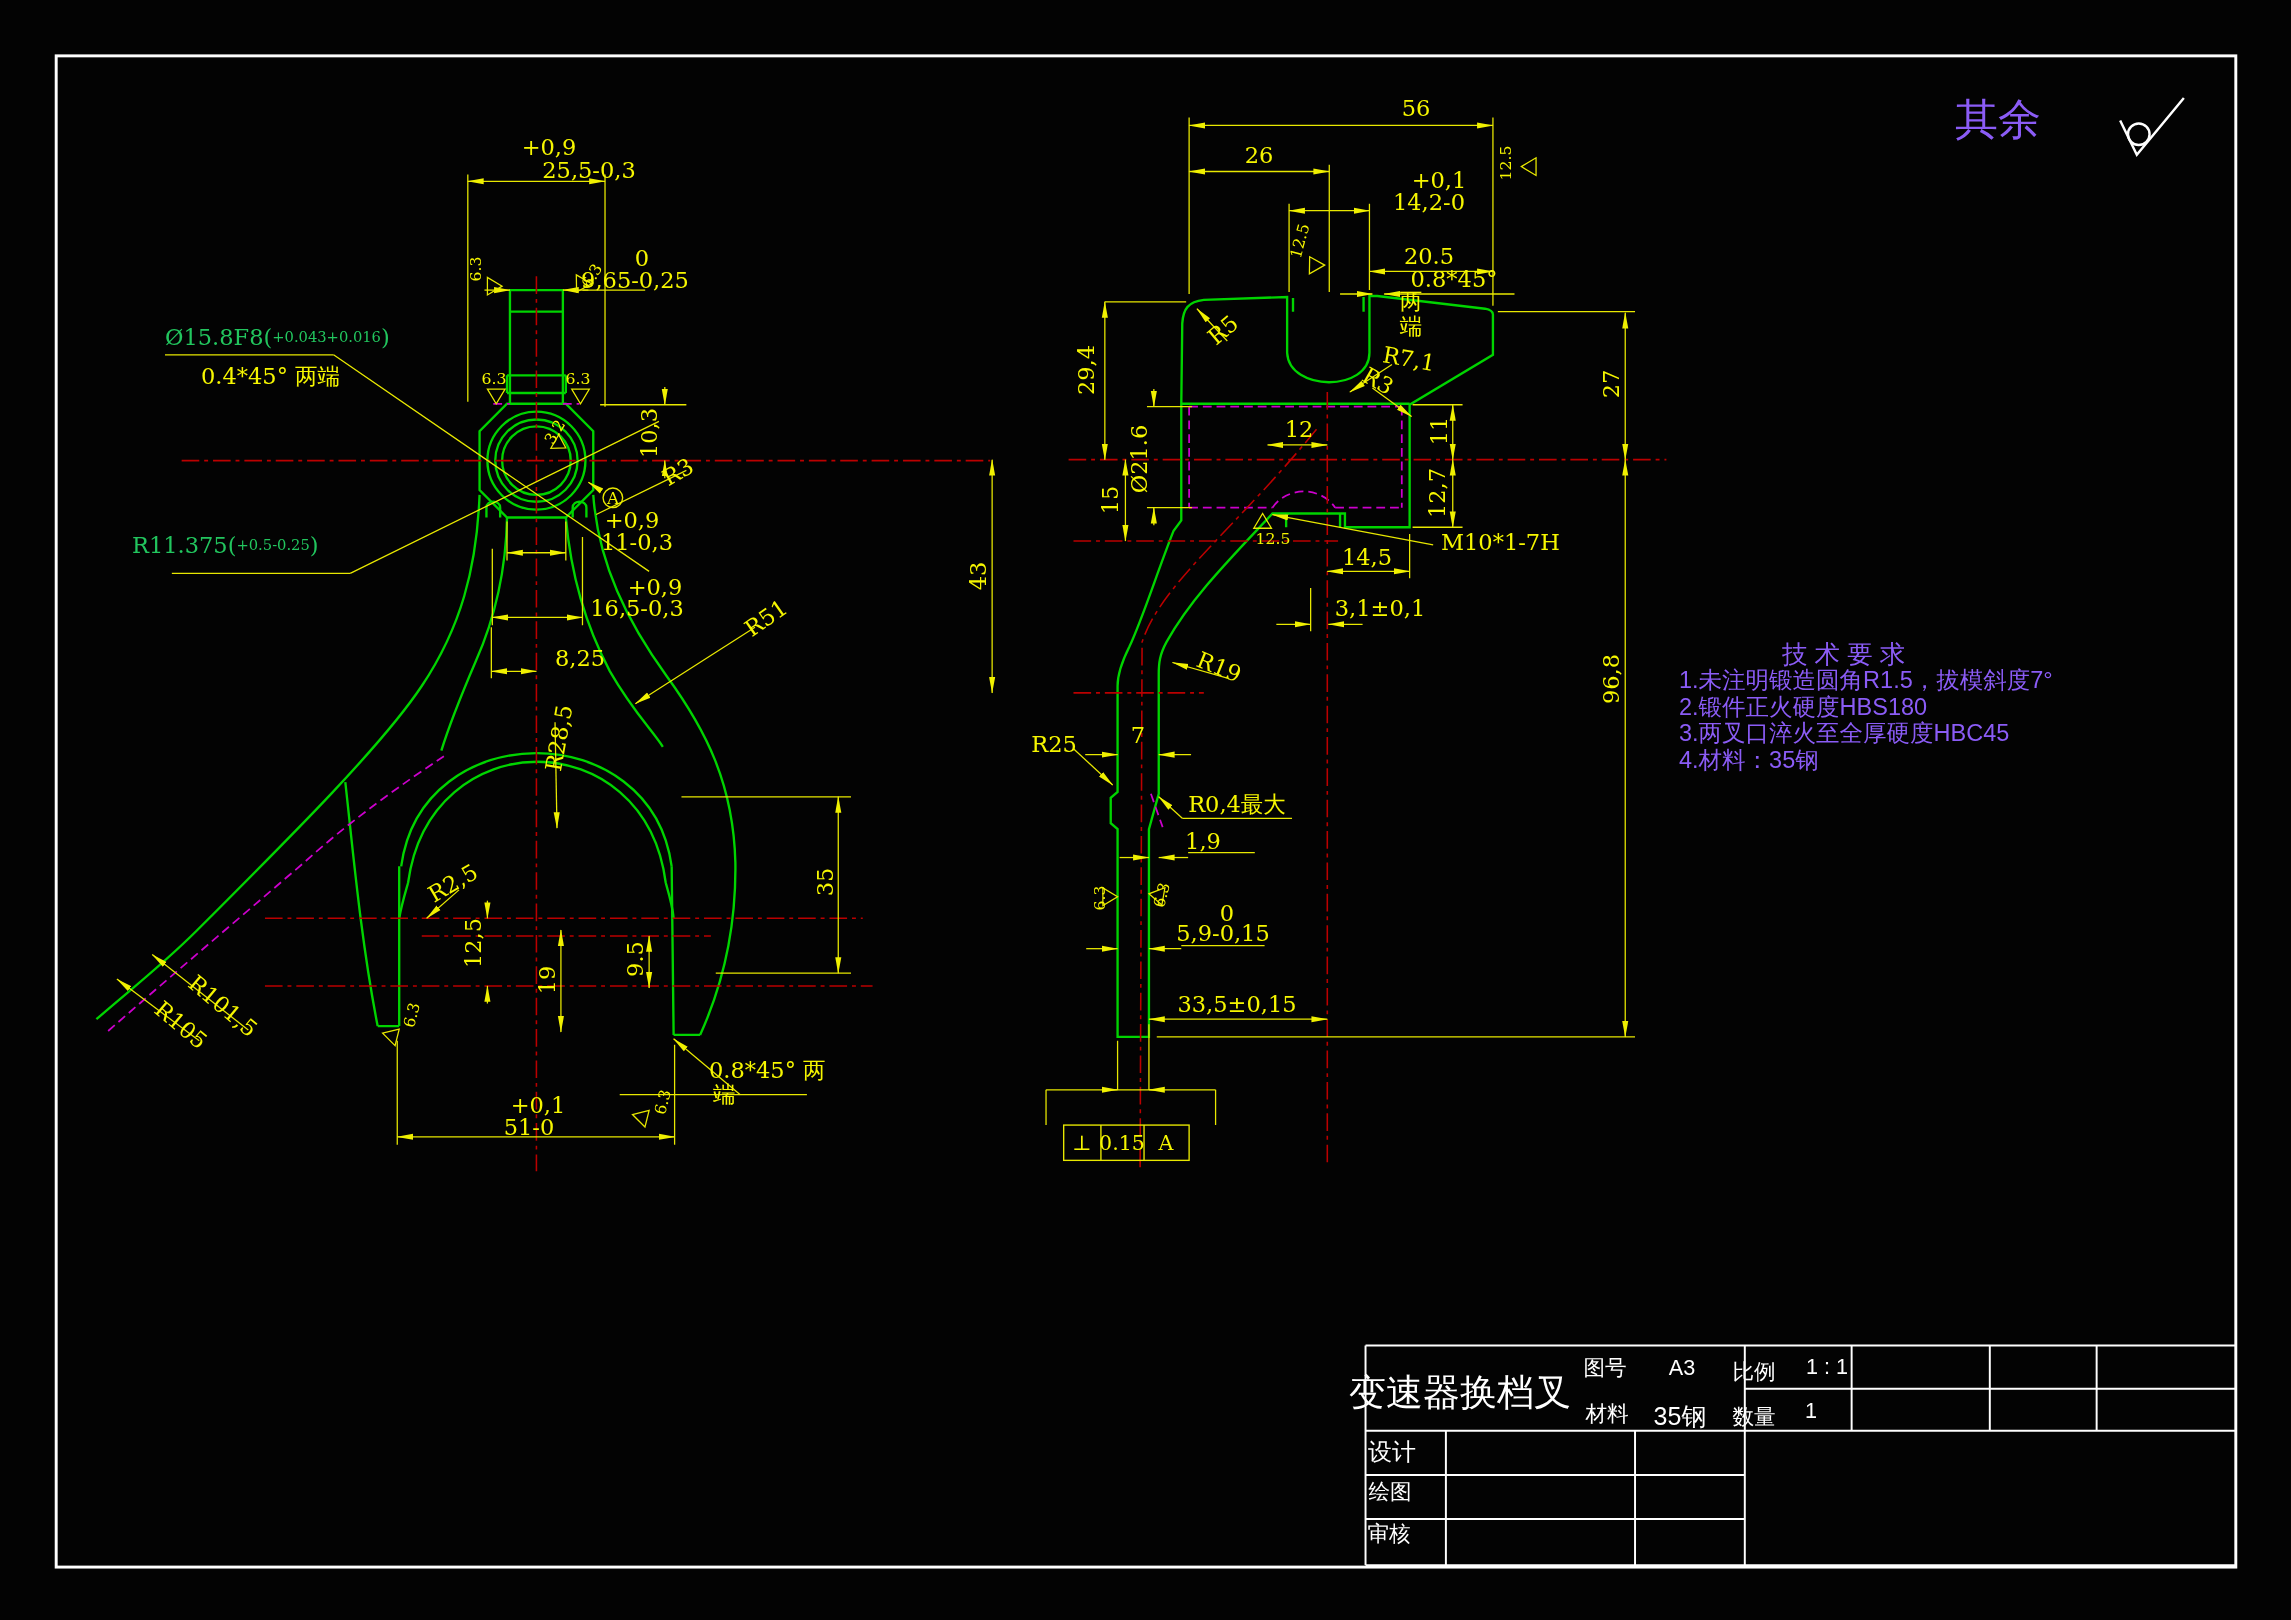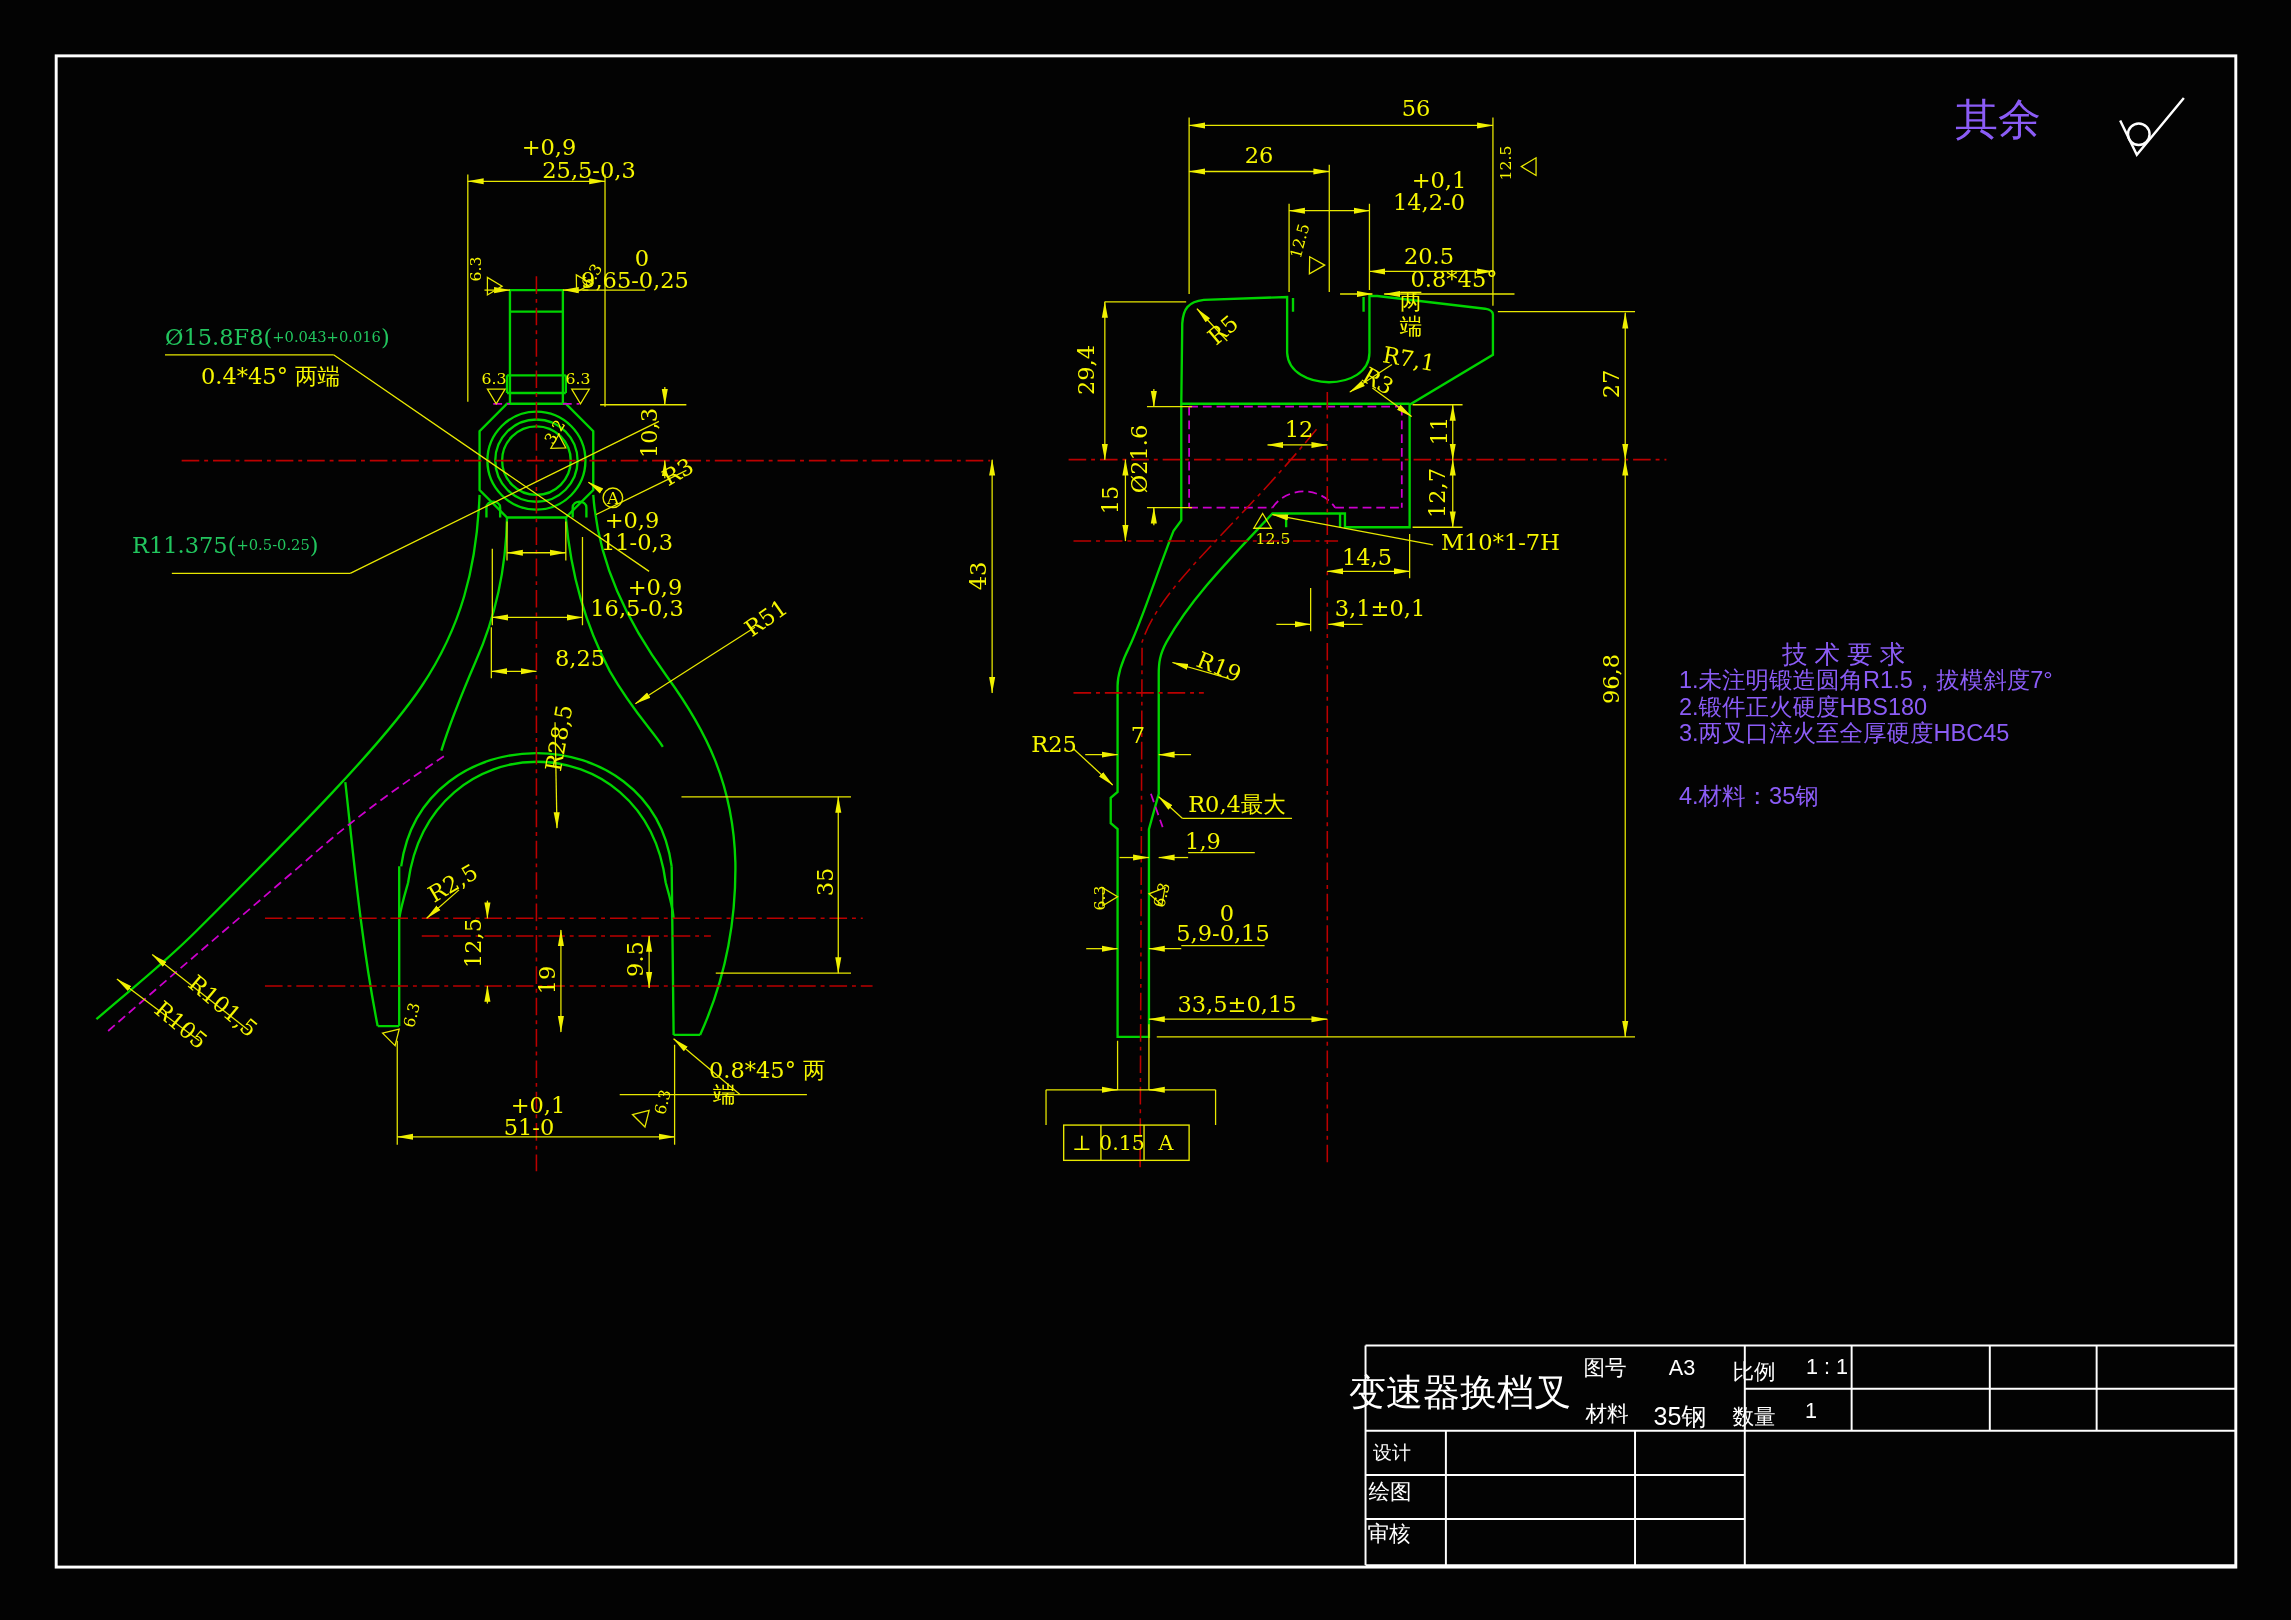--- a/index.html
+++ b/index.html
@@ -309,29 +309,29 @@
 <div class="t sm" style="left:1162px;top:895px;transform:translate(-50%,-50%) rotate(-75deg);">6.3</div>
 
 <div class="t" style="left:1082px;top:1143px;font-size:20.6px;">⊥</div>
 <div class="t" style="left:1122px;top:1143px;font-size:20.6px;">0.15</div>
 <div class="t" style="left:1166px;top:1143px;font-size:20.6px;">A</div>
 
 <div class="t la w cjk" style="left:1782px;top:642px;font-size:25.5px;">技 术 要 求</div>
 <div class="t la w cjk" style="left:1679px;top:669px;font-size:23.5px;">1.未注明锻造圆角R1.5，拔模斜度7°</div>
 <div class="t la w cjk" style="left:1679px;top:696px;font-size:23.5px;">2.锻件正火硬度HBS180</div>
 <div class="t la w cjk" style="left:1679px;top:722px;font-size:23.5px;">3.两叉口淬火至全厚硬度HBC45</div>
-<div class="t la w cjk" style="left:1679px;top:749px;font-size:23.5px;margin-top:36px;">4.材料：35钢</div>
+<div class="t la w cjk" style="left:1679px;top:749px;font-size:23.5px;">4.材料：35钢</div>
 
 <div class="t tb" style="left:1460px;top:1392px;font-size:37px;">变速器换档叉</div>
 <div class="t tb" style="left:1605px;top:1368px;font-size:21.6px;">图号</div>
 <div class="t tb" style="left:1682px;top:1368px;font-size:21.6px;">A3</div>
 <div class="t tb" style="left:1754px;top:1372px;font-size:21.6px;">比例</div>
 <div class="t tb" style="left:1827px;top:1367px;font-size:21.6px;">1 : 1</div>
 <div class="t tb" style="left:1607px;top:1414px;font-size:21.6px;">材料</div>
 <div class="t tb" style="left:1680px;top:1416px;font-size:25px;">35钢</div>
 <div class="t tb" style="left:1754px;top:1417px;font-size:21.6px;">数量</div>
 <div class="t tb" style="left:1811px;top:1411px;font-size:21.6px;">1</div>
-<div class="t tb" style="left:1392px;top:1452px;font-size:19px;">设计</div>
+<div class="t tb" style="left:1392px;top:1452px;font-size:24px;">设计</div>
 <div class="t tb" style="left:1390px;top:1492px;font-size:21.6px;">绘图</div>
 <div class="t tb" style="left:1389px;top:1534px;font-size:21.6px;">审核</div>
 
 </div>
 
 
 </body></html>

